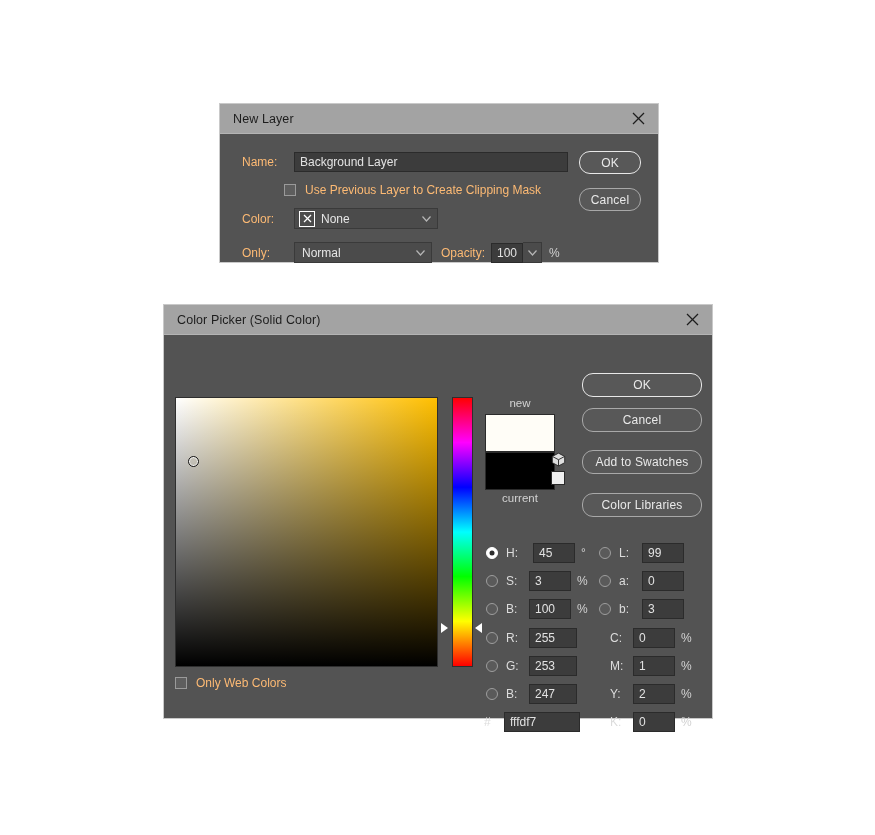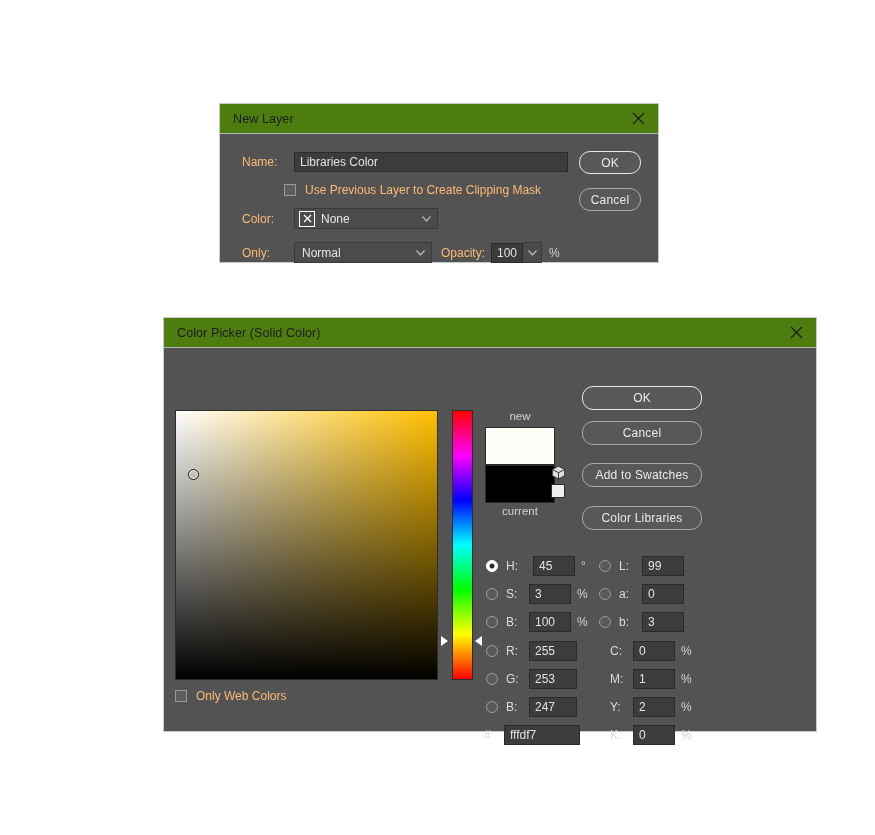--- a/index.html
+++ b/index.html
@@ -16,21 +16,21 @@
     -webkit-font-smoothing: antialiased;
   }
 
   
   .dialog {
     position: absolute;
     background: #535353;
     box-sizing: border-box;
   }
   .titlebar {
-    background: #4d7c0f;
+    background: #a3a3a3;
     height: 30px;
     display: flex;
     align-items: center;
     justify-content: space-between;
     padding: 0 10px 0 13px;
     box-sizing: border-box;
     border-bottom: 1px solid #b4b4b4;
   }
   .titlebar-text {
     font-size: 12.5px;
@@ -122,22 +122,22 @@
     height: 160px;
     border: 1px solid #c9c9c9;
   }
   #new-layer-dialog .body { position: relative; height: 129px; }
 
   .nl-row { position: absolute; display: flex; align-items: center; }
 
   
   #color-picker-dialog {
     left: 163px;
-    top: 317px;
-    width: 654px;
+    top: 304px;
+    width: 550px;
     height: 415px;
     border: 1px solid #c9c9c9;
   }
   #color-picker-dialog .body { position: relative; height: 384px; }
 
   #sb-field {
     position: absolute;
     left: 11px;
     top: 62px;
     width: 263px;
@@ -249,21 +249,21 @@
         <line x1="1" y1="1" x2="12" y2="12" stroke="#1d1d1d" stroke-width="1.3"></line>
         <line x1="12" y1="1" x2="1" y2="12" stroke="#1d1d1d" stroke-width="1.3"></line>
       </svg>
     </span>
   </div>
 
   <div class="body">
 
     <div class="nl-row" style="left:22px; top:18px;">
       <span class="label" style="width:48px;">Name:</span>
-      <div class="field" style="width:274px; margin-left:4px;">Libraries Color</div>
+      <div class="field" style="width:274px; margin-left:4px;">Background Layer</div>
     </div>
 
     <div class="nl-row" style="left:64px; top:49px;">
       <span class="checkbox"></span>
       <span class="label" style="margin-left:9px;">Use Previous Layer to Create Clipping Mask</span>
     </div>
 
     <div class="nl-row" style="left:22px; top:74px;">
       <span class="label" style="width:48px;">Color:</span>
       <div class="select" style="width:144px; margin-left:4px;">

